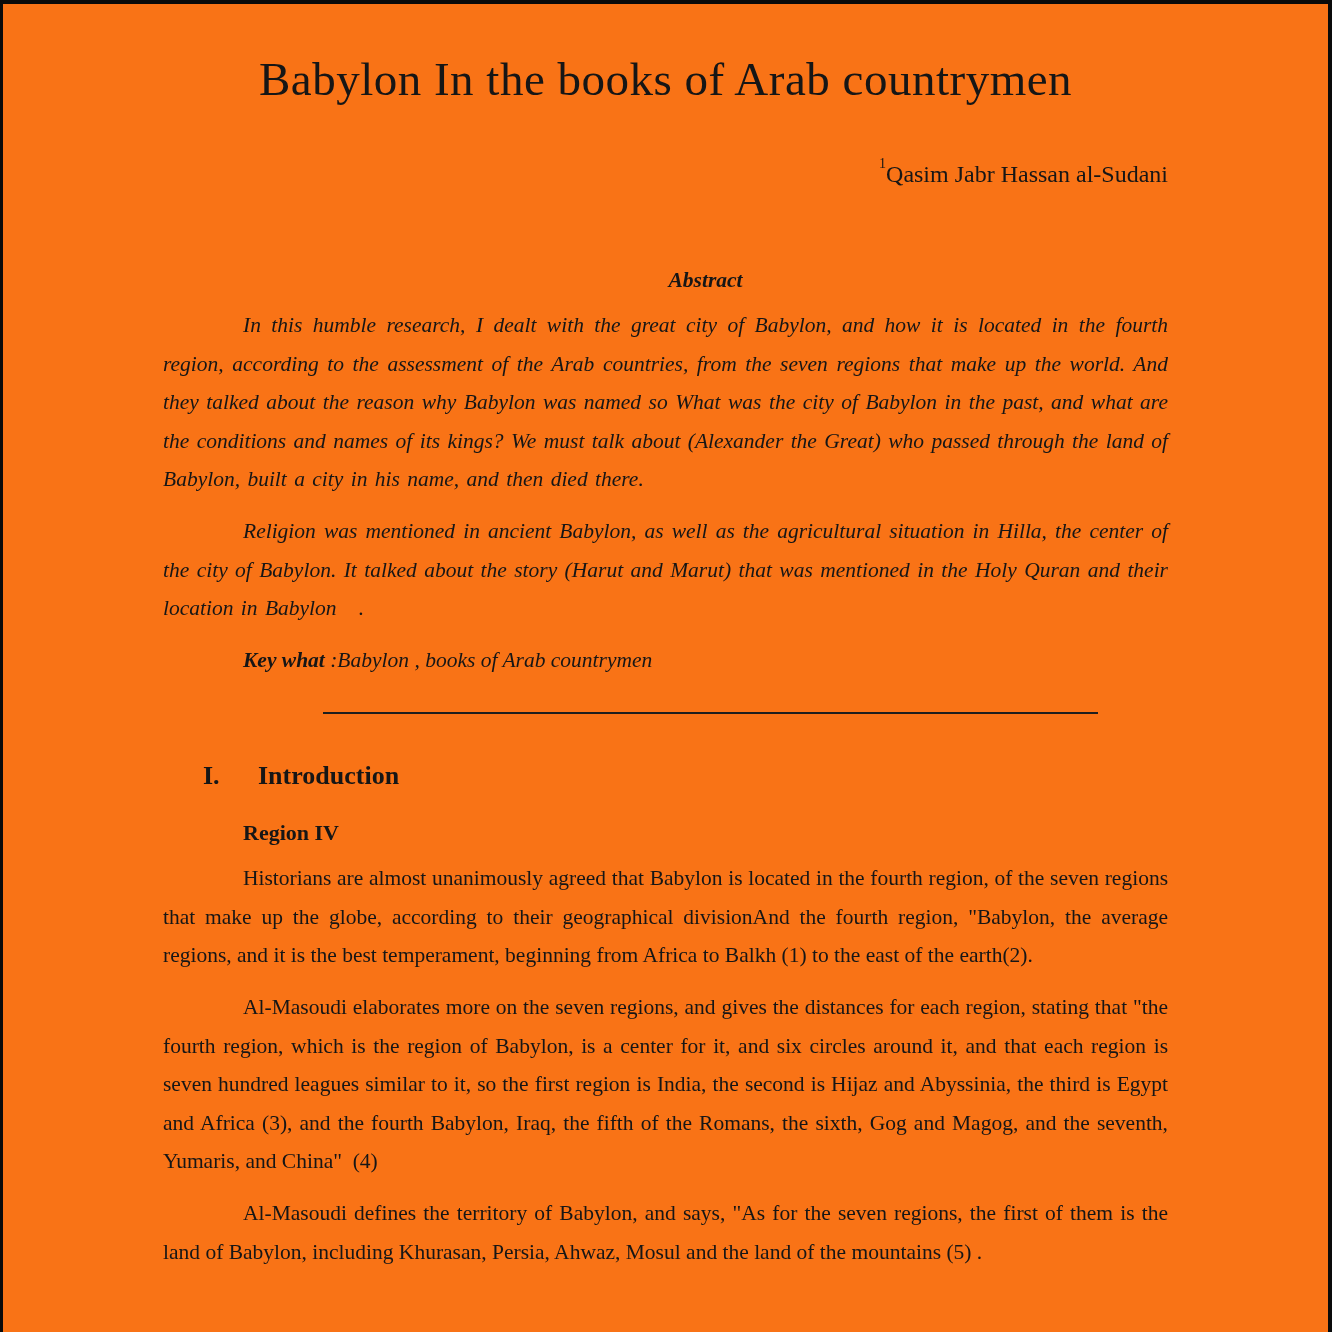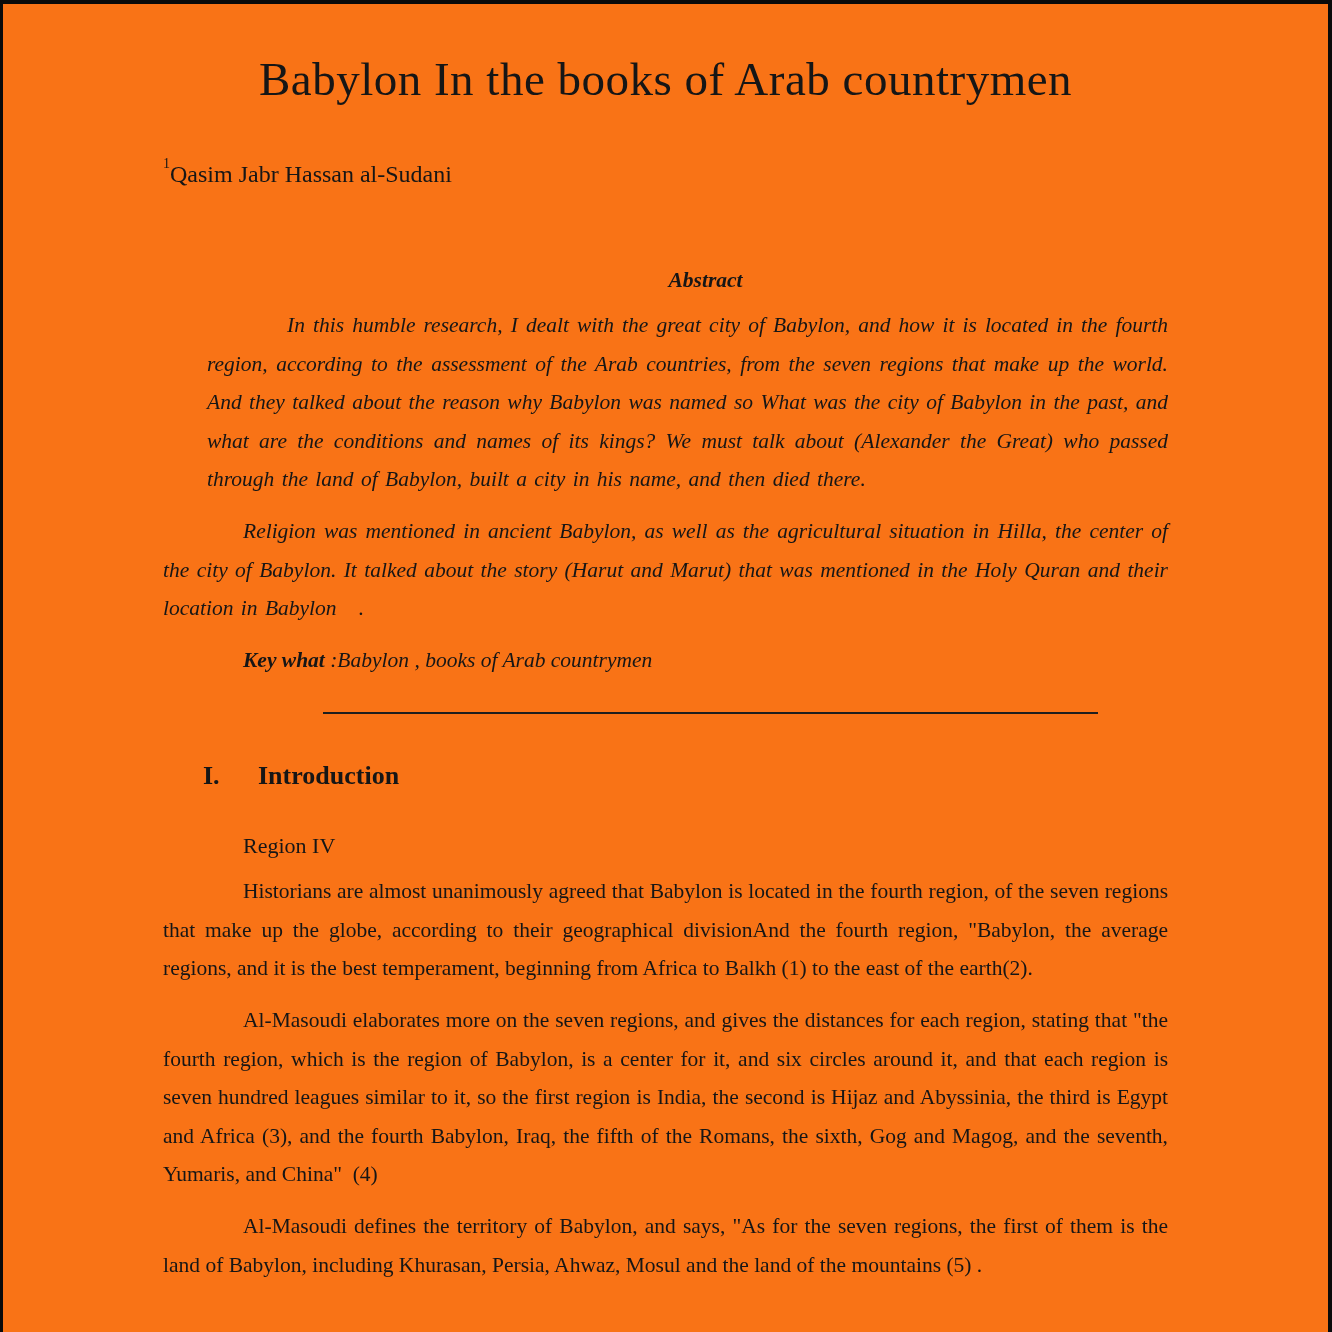--- a/index.html
+++ b/index.html
@@ -20,41 +20,41 @@
   .title {
     margin-top: 48px;
     text-align: center;
     font-size: 47px;
     font-weight: 400;
     letter-spacing: 0.5px;
     line-height: 1.15;
   }
   .author {
     margin-top: 50px;
-    text-align: left;
+    text-align: right;
     font-size: 24px;
   }
   .author sup { font-size: 14px; vertical-align: 14px; }
   .abstract-heading {
     margin-top: 80px;
     padding-left: 80px;
     font-size: 21.5px;
     font-weight: 700;
     font-style: italic;
     text-align: center;
   }
   p.body-par {
     font-size: 21.5px;
     line-height: 38.6px;
     text-align: justify;
     text-indent: 80px;
     margin-top: 13px;
   }
   p.abstract-par { font-style: italic; word-spacing: 2px; }
-  .abstract-p1 { margin-top: 11px; margin-left: 44px; }
+  .abstract-p1 { margin-top: 11px; }
   .keywords {
     margin-top: 13px;
     padding-left: 80px;
     font-size: 21.5px;
     font-style: italic;
     line-height: 38.6px;
   }
   .keywords .kw-label { font-weight: 700; }
   .separator {
     margin-top: 33px;
@@ -65,24 +65,24 @@
   }
   .section-heading {
     margin-top: 45px;
     padding-left: 40px;
     font-size: 26px;
     font-weight: 700;
     line-height: 1.3;
   }
   .section-heading .sec-num { display: inline-block; width: 55px; }
   .subsection-heading {
-    margin-top: 40px;
+    margin-top: 27px;
     padding-left: 80px;
     font-size: 22px;
-    font-weight: 400;
+    font-weight: 700;
   }
   .intro-p1 { margin-top: 12px; }
 </style>
 </head>
 <body>
 
 <div class="page">
   <div class="content">
 
     <h1 class="title">Babylon In the books of Arab countrymen</h1>

